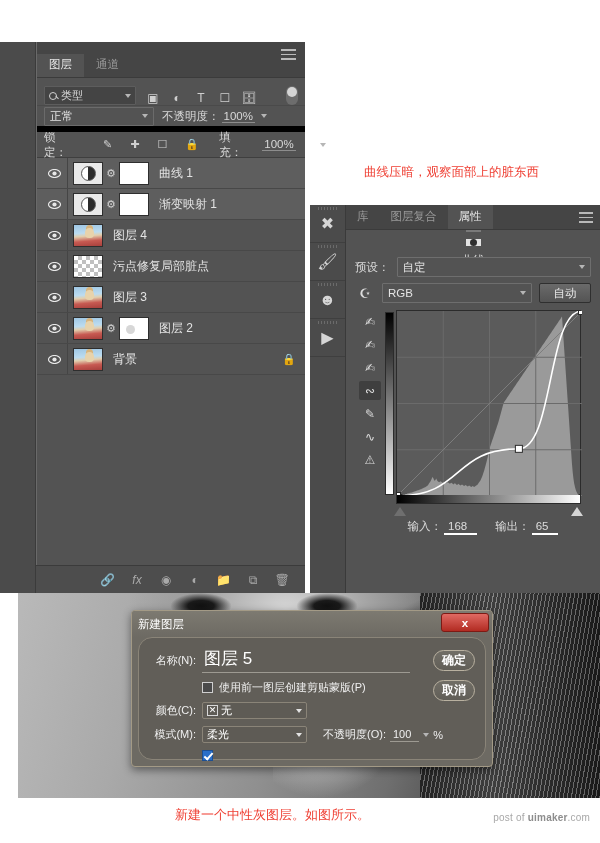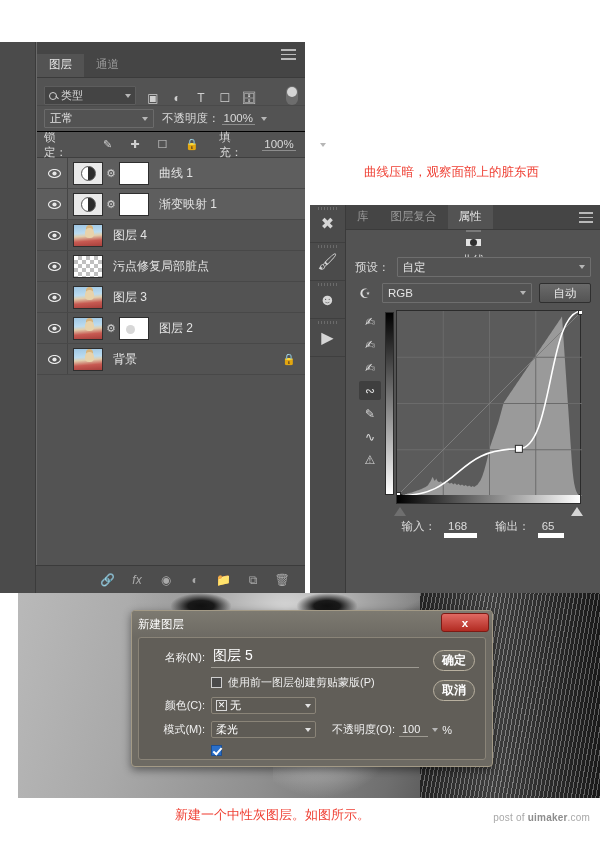--- a/index.html
+++ b/index.html
@@ -48,21 +48,21 @@
   .mag{ width:8px;height:8px;border:1.4px solid #cfcfcf;border-radius:50%;position:relative;flex:none;}
   .mag::after{content:"";position:absolute;width:4px;height:1.4px;background:#cfcfcf;right:-3px;bottom:0px;transform:rotate(45deg);}
   .cv{ margin-left:auto; width:0;height:0;border-left:3.5px solid transparent;border-right:3.5px solid transparent;border-top:4px solid #b6b6b6;}
   .filt-icons{ display:flex; align-items:center; gap:10px; margin-left:10px;}
   .fi{ width:14px;height:14px;color:#cfcfcf;display:flex;align-items:center;justify-content:center;font-size:12px;}
   .toggle-pill{ margin-left:auto; width:12px;height:19px;background:#6d6d6d;border-radius:6px;position:relative;}
   .toggle-pill::after{content:"";position:absolute;top:1px;left:1px;width:10px;height:10px;border-radius:50%;background:#d5d5d5;}
 
   .lp-blendrow{
     height:26px; display:flex; align-items:center; padding:0 7px;
-    border-bottom:1px solid #000000; font-size:11.5px; color:#d8d8d8;
+    border-bottom:6px solid #000000; font-size:11.5px; color:#d8d8d8;
   }
   .blend-select{
     width:110px;height:19px;background:#535353;border:1px solid #6b6b6b;border-radius:1px;
     display:flex;align-items:center;padding:0 5px;font-size:11.5px;color:#e2e2e2;
   }
   .op-label{ margin-left:8px; }
   .op-val{ border-bottom:1px solid #8d8d8d; padding:0 2px; margin-left:2px;}
 
   .lp-lockrow{
     height:26px; display:flex; align-items:center; padding:0 7px; gap:18px;
@@ -184,21 +184,21 @@
     border:1px solid #2b2b2b; margin-top:2px;
   }
   .curve-box{
     position:relative;width:185px;height:185px;background:#5b5b5b;border:1px solid #2b2b2b;
   }
   .grad-h{
     width:185px;height:9px;background:linear-gradient(to right,#000000,#ffffff);
     border:1px solid #2b2b2b;border-top:none;
   }
   .io-row{ margin-top:15px; text-align:center; font-size:11.5px; color:#dcdcdc; }
-  .io-val{ border-bottom:5px solid #ffffff; padding:0 10px 1px 4px; margin-left:8px;}
+  .io-val{ border-bottom:2px solid #ffffff; padding:0 10px 1px 4px; margin-left:2px;}
   .io-gap{ display:inline-block; width:18px; }
   .tri{
     position:absolute;bottom:-13px;width:0;height:0;
     border-left:6px solid transparent;border-right:6px solid transparent;border-bottom:9px solid #b9b9b9;
   }
 
   
   #photo-block{
     position:absolute;left:18px;top:593px;width:582px;height:205px;overflow:hidden;
     background:#8e8e8e;
@@ -228,27 +228,27 @@
     background:linear-gradient(#7d7a71,#6d6a63);border-radius:3px 3px 0 0;position:relative;
   }
   .dlg-title span{font-size:11.5px;color:#fff;}
   .dlg-close{
     position:absolute;right:3px;top:2px;width:48px;height:19px;border-radius:3px;
     background:linear-gradient(#e06a63,#b22b22);border:1px solid #7d1a14;
     display:flex;align-items:center;justify-content:center;color:#fff;font-size:12px;font-weight:bold;
   }
   .dlg-body{
     position:absolute;left:6px;right:6px;top:26px;bottom:6px;
-    background:#615e58;border:1px solid #8d8madd;border:1px solid #8a8478;border-radius:3px;
-    padding:9px 14px;
+    background:#615e58;border:1px solid #8d8madd;border:1px solid #8a8478;border-radius:14px;
+    padding:9px 5px;
   }
   .d-row{display:flex;align-items:center;margin-bottom:7px;}
   .d-lab{width:52px;text-align:right;margin-right:6px;color:#efefef;font-size:11px;}
   .d-input{
-    flex:1;border-bottom:1px solid #9d9a92;padding:0 0 2px 2px;color:#fff;font-size:14px;
+    flex:1;border-bottom:1px solid #9d9a92;padding:0 0 2px 2px;color:#fff;font-size:17px;
   }
   .d-sel{
     width:105px;height:17px;background:#5e5b55;border:1px solid #8a8478;border-radius:2px;
     display:flex;align-items:center;padding:0 4px;font-size:11px;color:#fff;position:relative;
   }
   .d-sel .cv{border-top-color:#e3e3e3;}
   .xbox{display:inline-block;width:11px;height:11px;border:1px solid #d8d8d8;margin-right:3px;
         position:relative;font-size:9px;line-height:9px;text-align:center;color:#fff;}
   .d-chk{width:11px;height:11px;border:1px solid #cfcfcf;background:#4a4a4a;margin-right:6px;flex:none;}
   .d-chk.on{background:#2a6fc9;border-color:#1d4f92;position:relative;}

